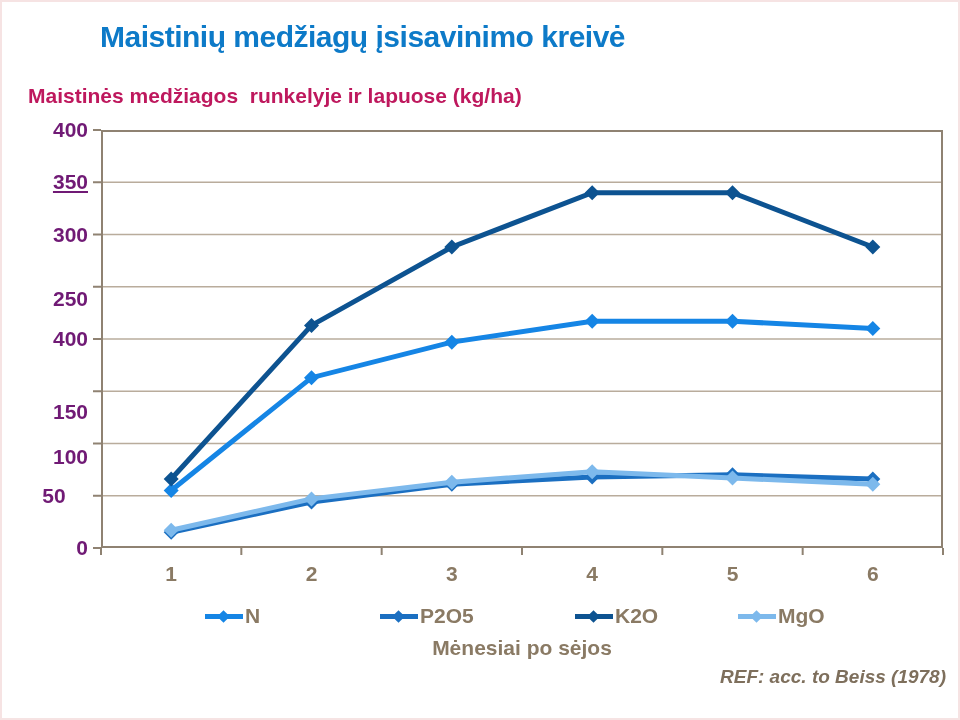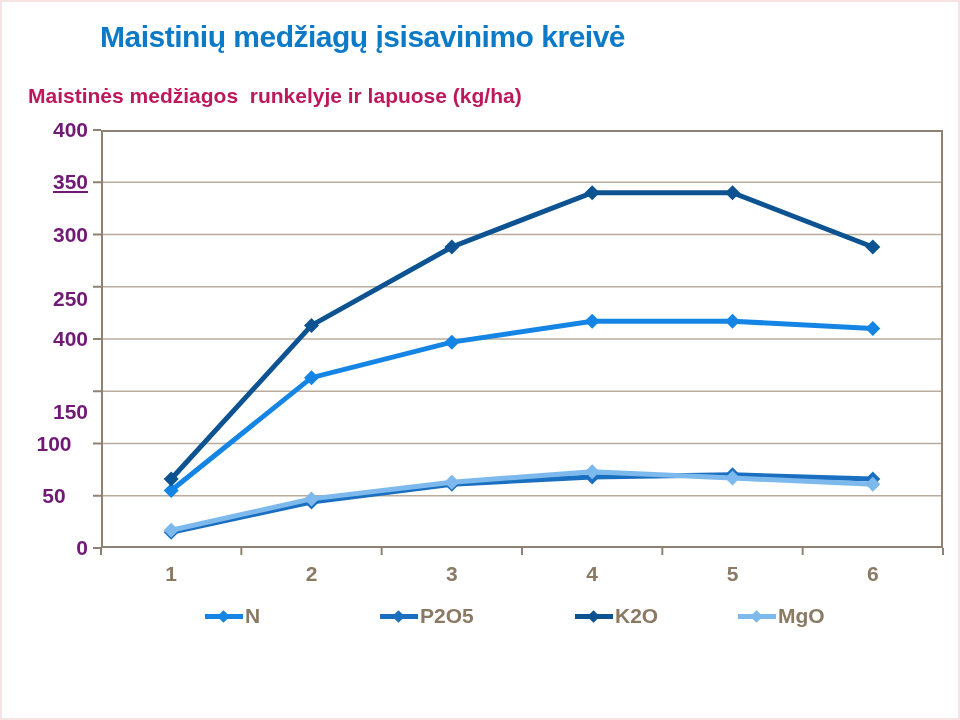--- a/index.html
+++ b/index.html
@@ -102,21 +102,21 @@
         <path d="M 350.83333333333337 344.665 L 358.33333333333337 352.165 L 350.83333333333337 359.665 L 343.33333333333337 352.165 Z" fill="#7db9ec"></path>
         <path d="M 491.1666666666667 334.21500000000003 L 498.6666666666667 341.71500000000003 L 491.1666666666667 349.21500000000003 L 483.6666666666667 341.71500000000003 Z" fill="#7db9ec"></path>
         <path d="M 631.5 340.485 L 639 347.985 L 631.5 355.485 L 624 347.985 Z" fill="#7db9ec"></path>
         <path d="M 771.8333333333334 346.755 L 779.3333333333334 354.255 L 771.8333333333334 361.755 L 764.3333333333334 354.255 Z" fill="#7db9ec"></path>
       </svg>
   </div>
 
   <div id="ylabels">
       <div class="ylab" style="top: 535px;">0</div>
       <div class="ylab" style="top: 482.75px; text-align: center;">50</div>
-      <div class="ylab" style="top: 431px; text-align: center;">100</div>
+      <div class="ylab" style="top: 444px;">100</div>
       <div class="ylab" style="top: 399px;">150</div>
       <div class="ylab" style="top: 326px;">400</div>
       <div class="ylab" style="top: 286px;">250</div>
       <div class="ylab" style="top: 221.5px; text-align: right;">300</div>
       <div class="ylab" style="top: 169.25px; text-decoration: underline;">350</div>
       <div class="ylab" style="top: 117px;">400</div>
     </div>
   <div id="xlabels">
       <div class="xlab" style="left: 131.167px;">1</div>
       <div class="xlab" style="left: 271.5px;">2</div>
@@ -150,13 +150,15 @@
     </div>
     <div class="legend-item" style="left:738px">
       <span class="lg-marker">
           <span class="lg-line" style="background: rgb(125, 185, 236);"></span>
           <span class="lg-diamond" style="background: rgb(125, 185, 236);"></span>
         </span>
       <span>MgO</span>
     </div>
   </div>
 
+  <div class="x-axis-title">Mėnesiai po sėjos</div>
+  <div class="footnote">REF: acc. to Beiss (1978)</div>
 </div>
 
 </body></html>

